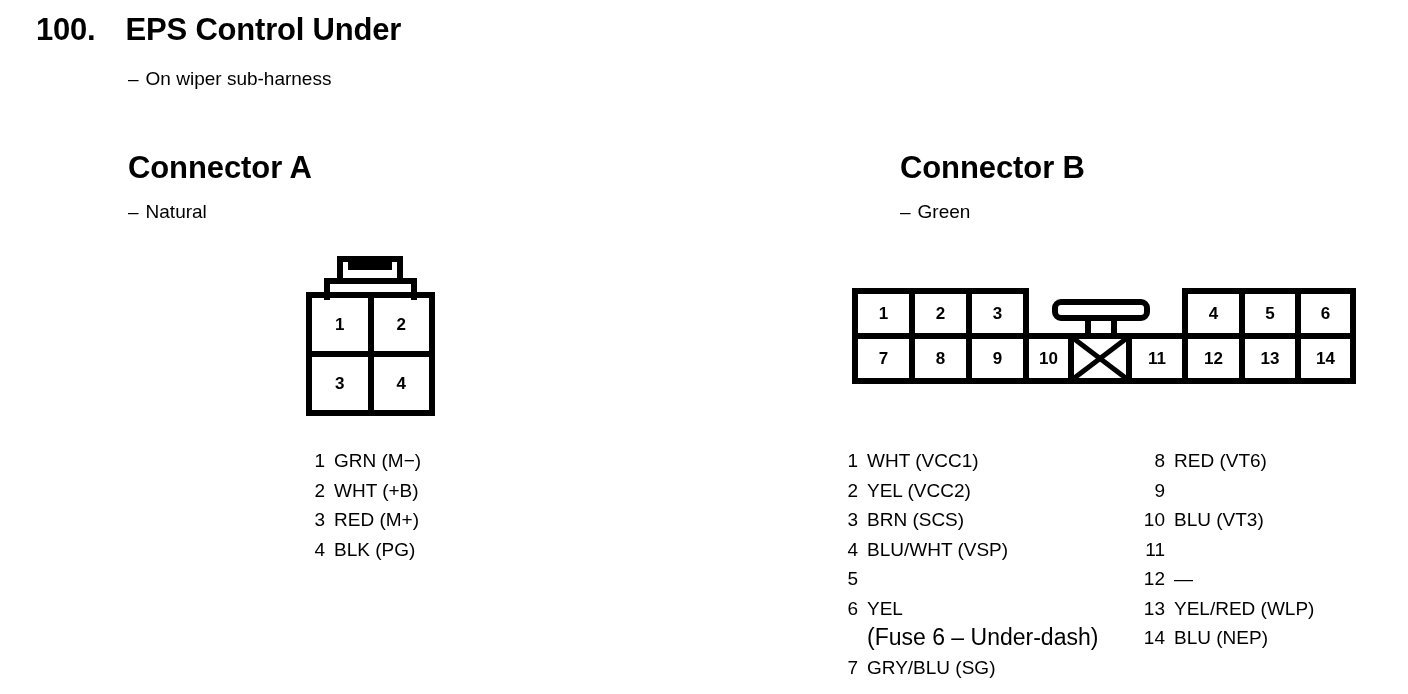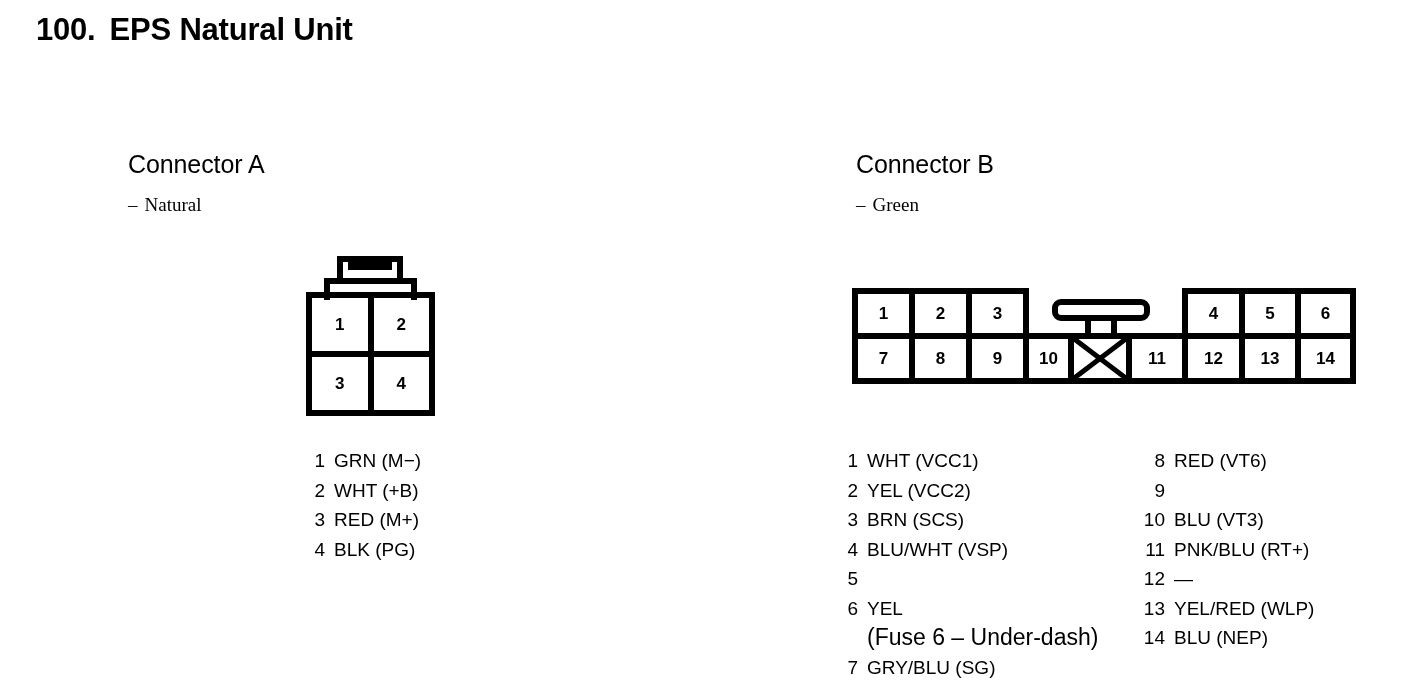--- a/index.html
+++ b/index.html
@@ -20,53 +20,52 @@
   
   .page-title {
     position: absolute;
     left: 36px;
     top: 12px;
     font-size: 31px;
     font-weight: bold;
     letter-spacing: -0.2px;
     white-space: nowrap;
   }
-  .title-num { margin-right: 14px; }
+  .title-num { margin-right: 30px; }
 
   .bullet-list {
     position: absolute;
     left: 128px;
     top: 64px;
   }
   .bullet {
     font-size: 19px;
     line-height: 30px;
     white-space: nowrap;
   }
   .bullet .dash { margin-right: 7px; }
 
   
   .connector {
     position: absolute;
     top: 150px;
   }
   .connector-a { left: 128px; }
-  .connector-b { left: 856px; }
+  .connector-b { left: 900px; }
 
   .connector-heading {
-    font-size: 25px;
-    font-weight: normal;
+    font-size: 31px;
+    font-weight: bold;
     white-space: nowrap;
     letter-spacing: -0.1px;
   }
   .connector-sub {
     margin-top: 15px;
     font-size: 19px;
     white-space: nowrap;
-    font-family: Liberation Serif, serif;
   }
   .connector-sub .dash { margin-right: 7px; }
 
   
   .housing-a {
     position: absolute;
     left: 306px;
     top: 256px;
     width: 129px;
     height: 160px;
@@ -205,24 +204,27 @@
     font-size: 23px;
     line-height: 29.5px;
     white-space: nowrap;
     padding-left: 34px;
   }
 </style>
 </head>
 <body>
 
 <div class="page-title">
-  <span class="title-num">100.</span><span>EPS Natural Unit</span>
+  <span class="title-num">100.</span><span>EPS Control Under</span>
 </div>
 
 <div class="bullet-list">
+  <div class="bullet">
+    <span class="dash">–</span><span>On wiper sub-harness</span>
+  </div>
 </div>
 
 <div class="connector connector-a">
   <div class="connector-heading">Connector A</div>
   <div class="connector-sub">
     <span class="dash">–</span><span>Natural</span>
   </div>
 </div>
 
 <div class="housing-a">
@@ -353,21 +355,20 @@
   </div>
   <div class="pin-row">
     <span class="pin-num">9</span>
   </div>
   <div class="pin-row">
     <span class="pin-num">10</span>
       <span>BLU (VT3)</span>
   </div>
   <div class="pin-row">
     <span class="pin-num">11</span>
-      <span>PNK/BLU (RT+)</span>
   </div>
   <div class="pin-row">
     <span class="pin-num">12</span>
       <span>—</span>
   </div>
   <div class="pin-row">
     <span class="pin-num">13</span>
       <span>YEL/RED (WLP)</span>
   </div>
   <div class="pin-row">

